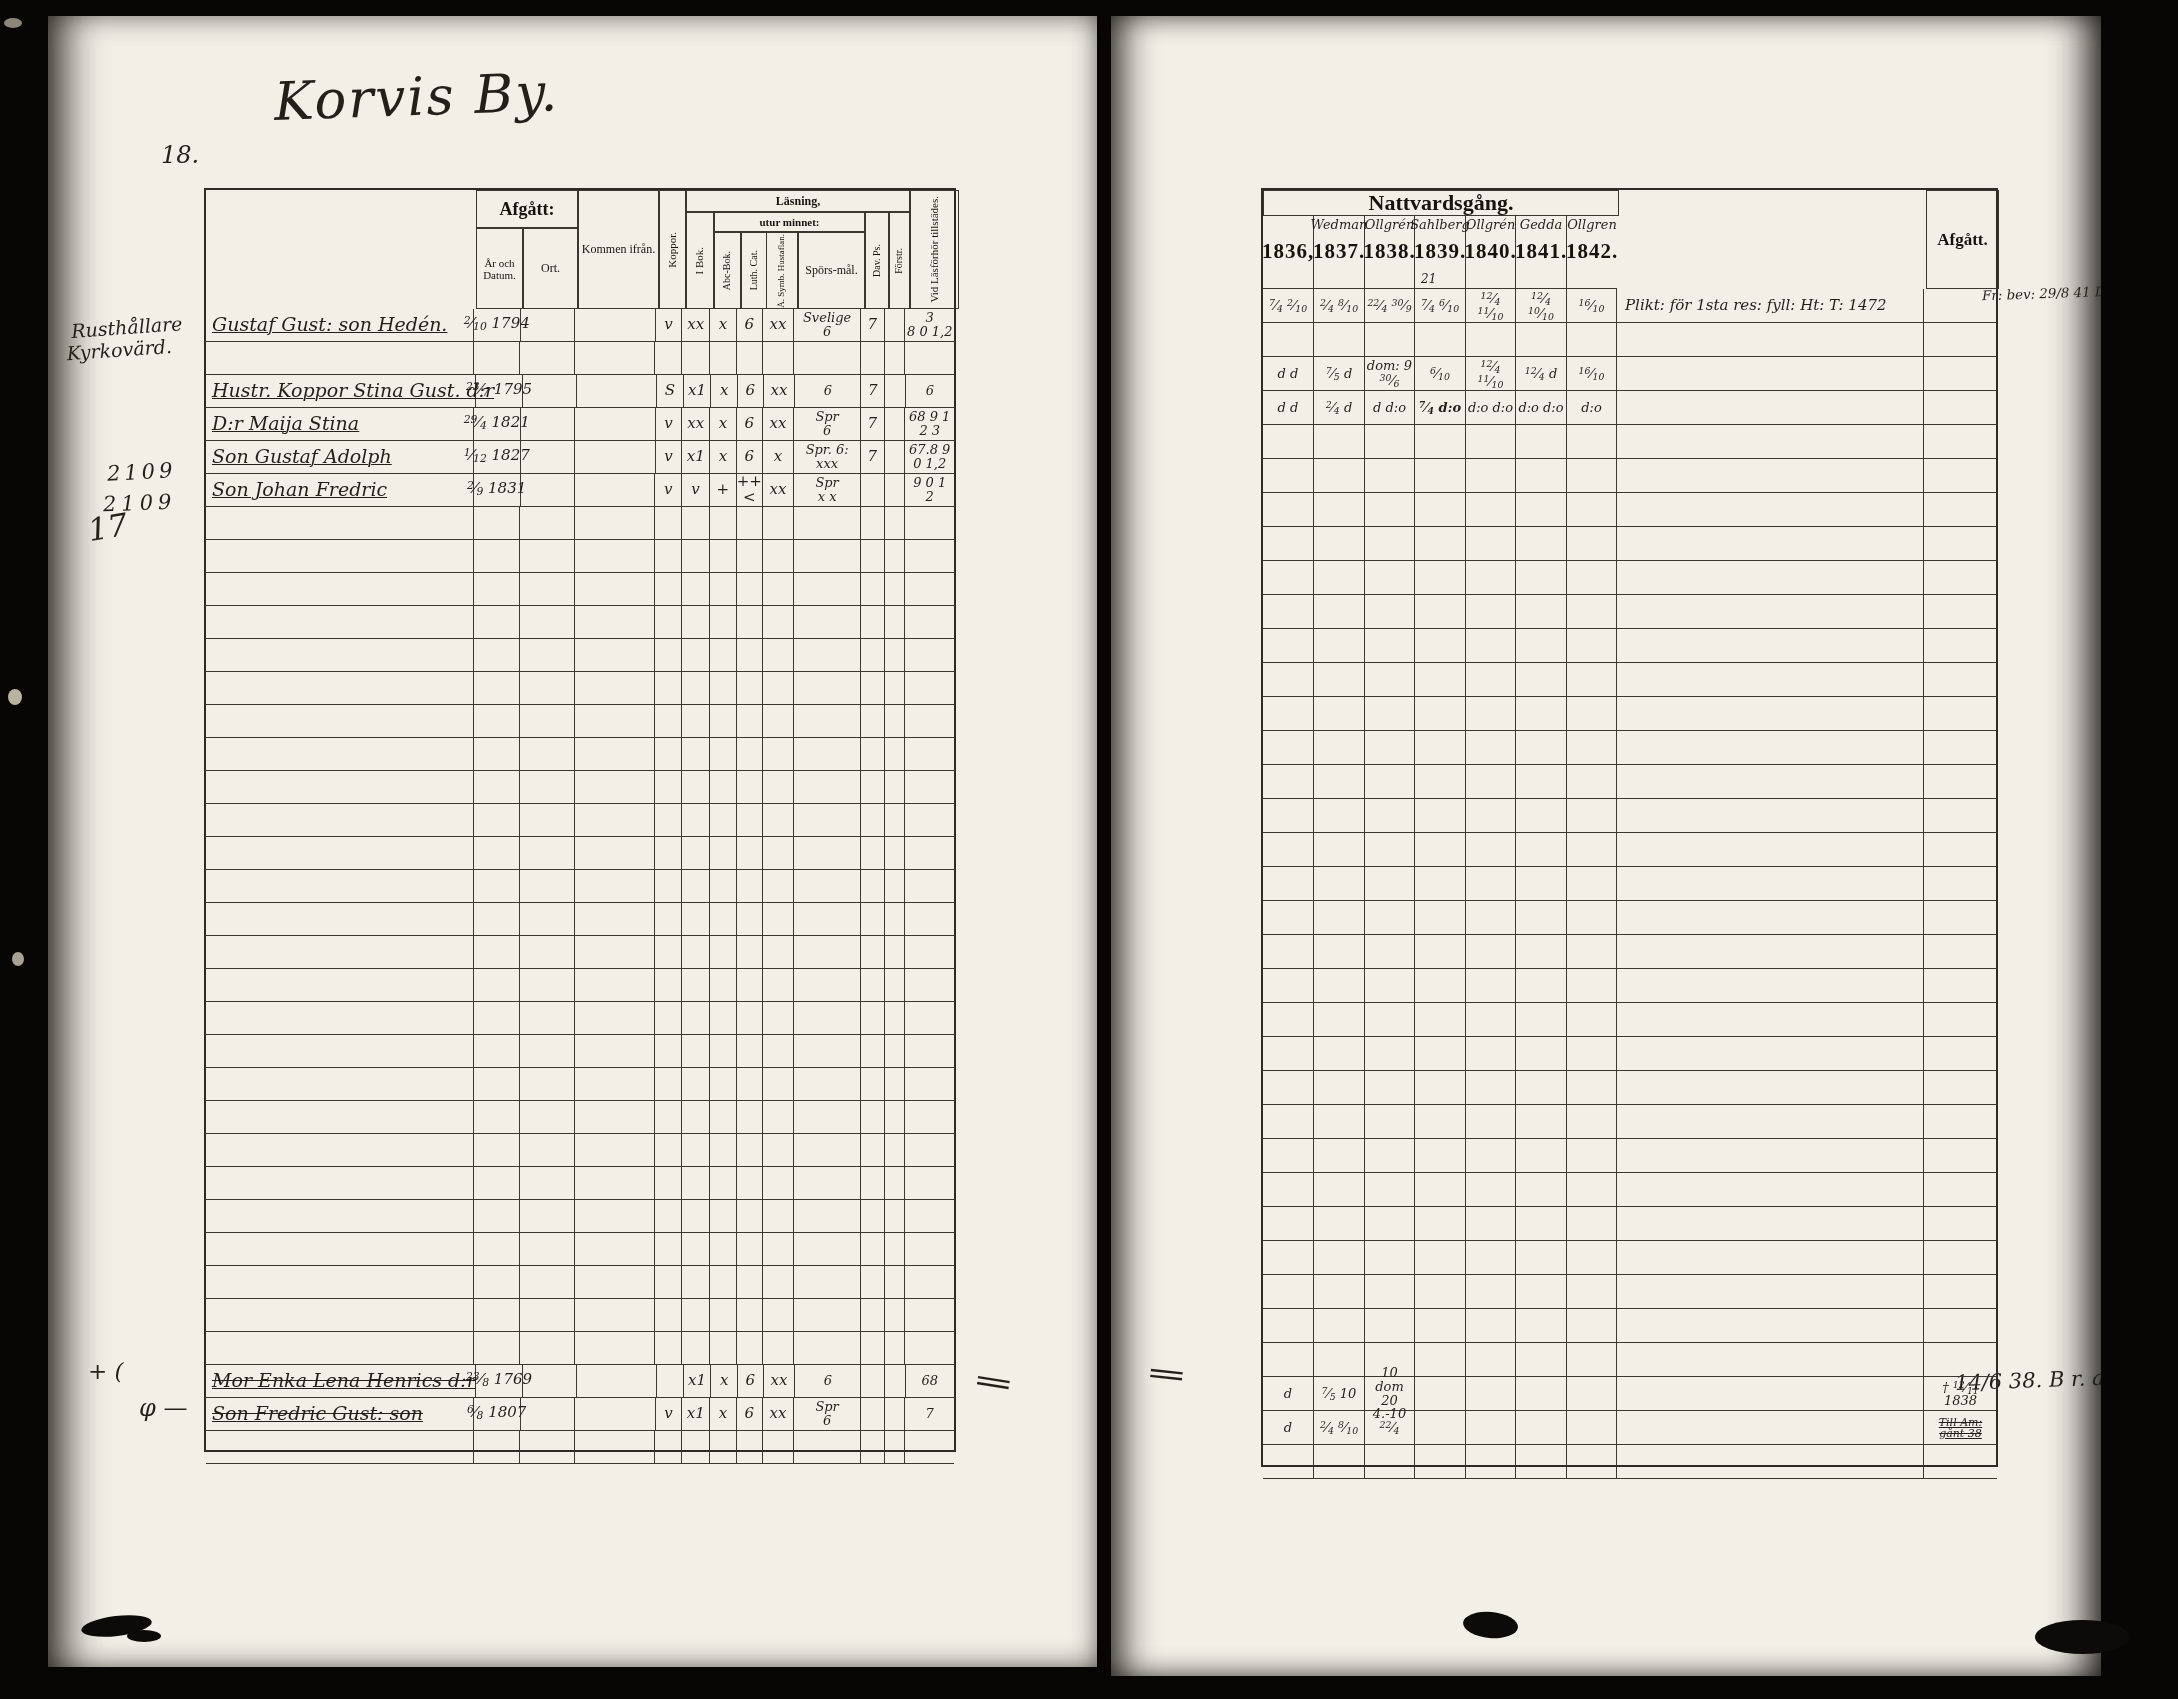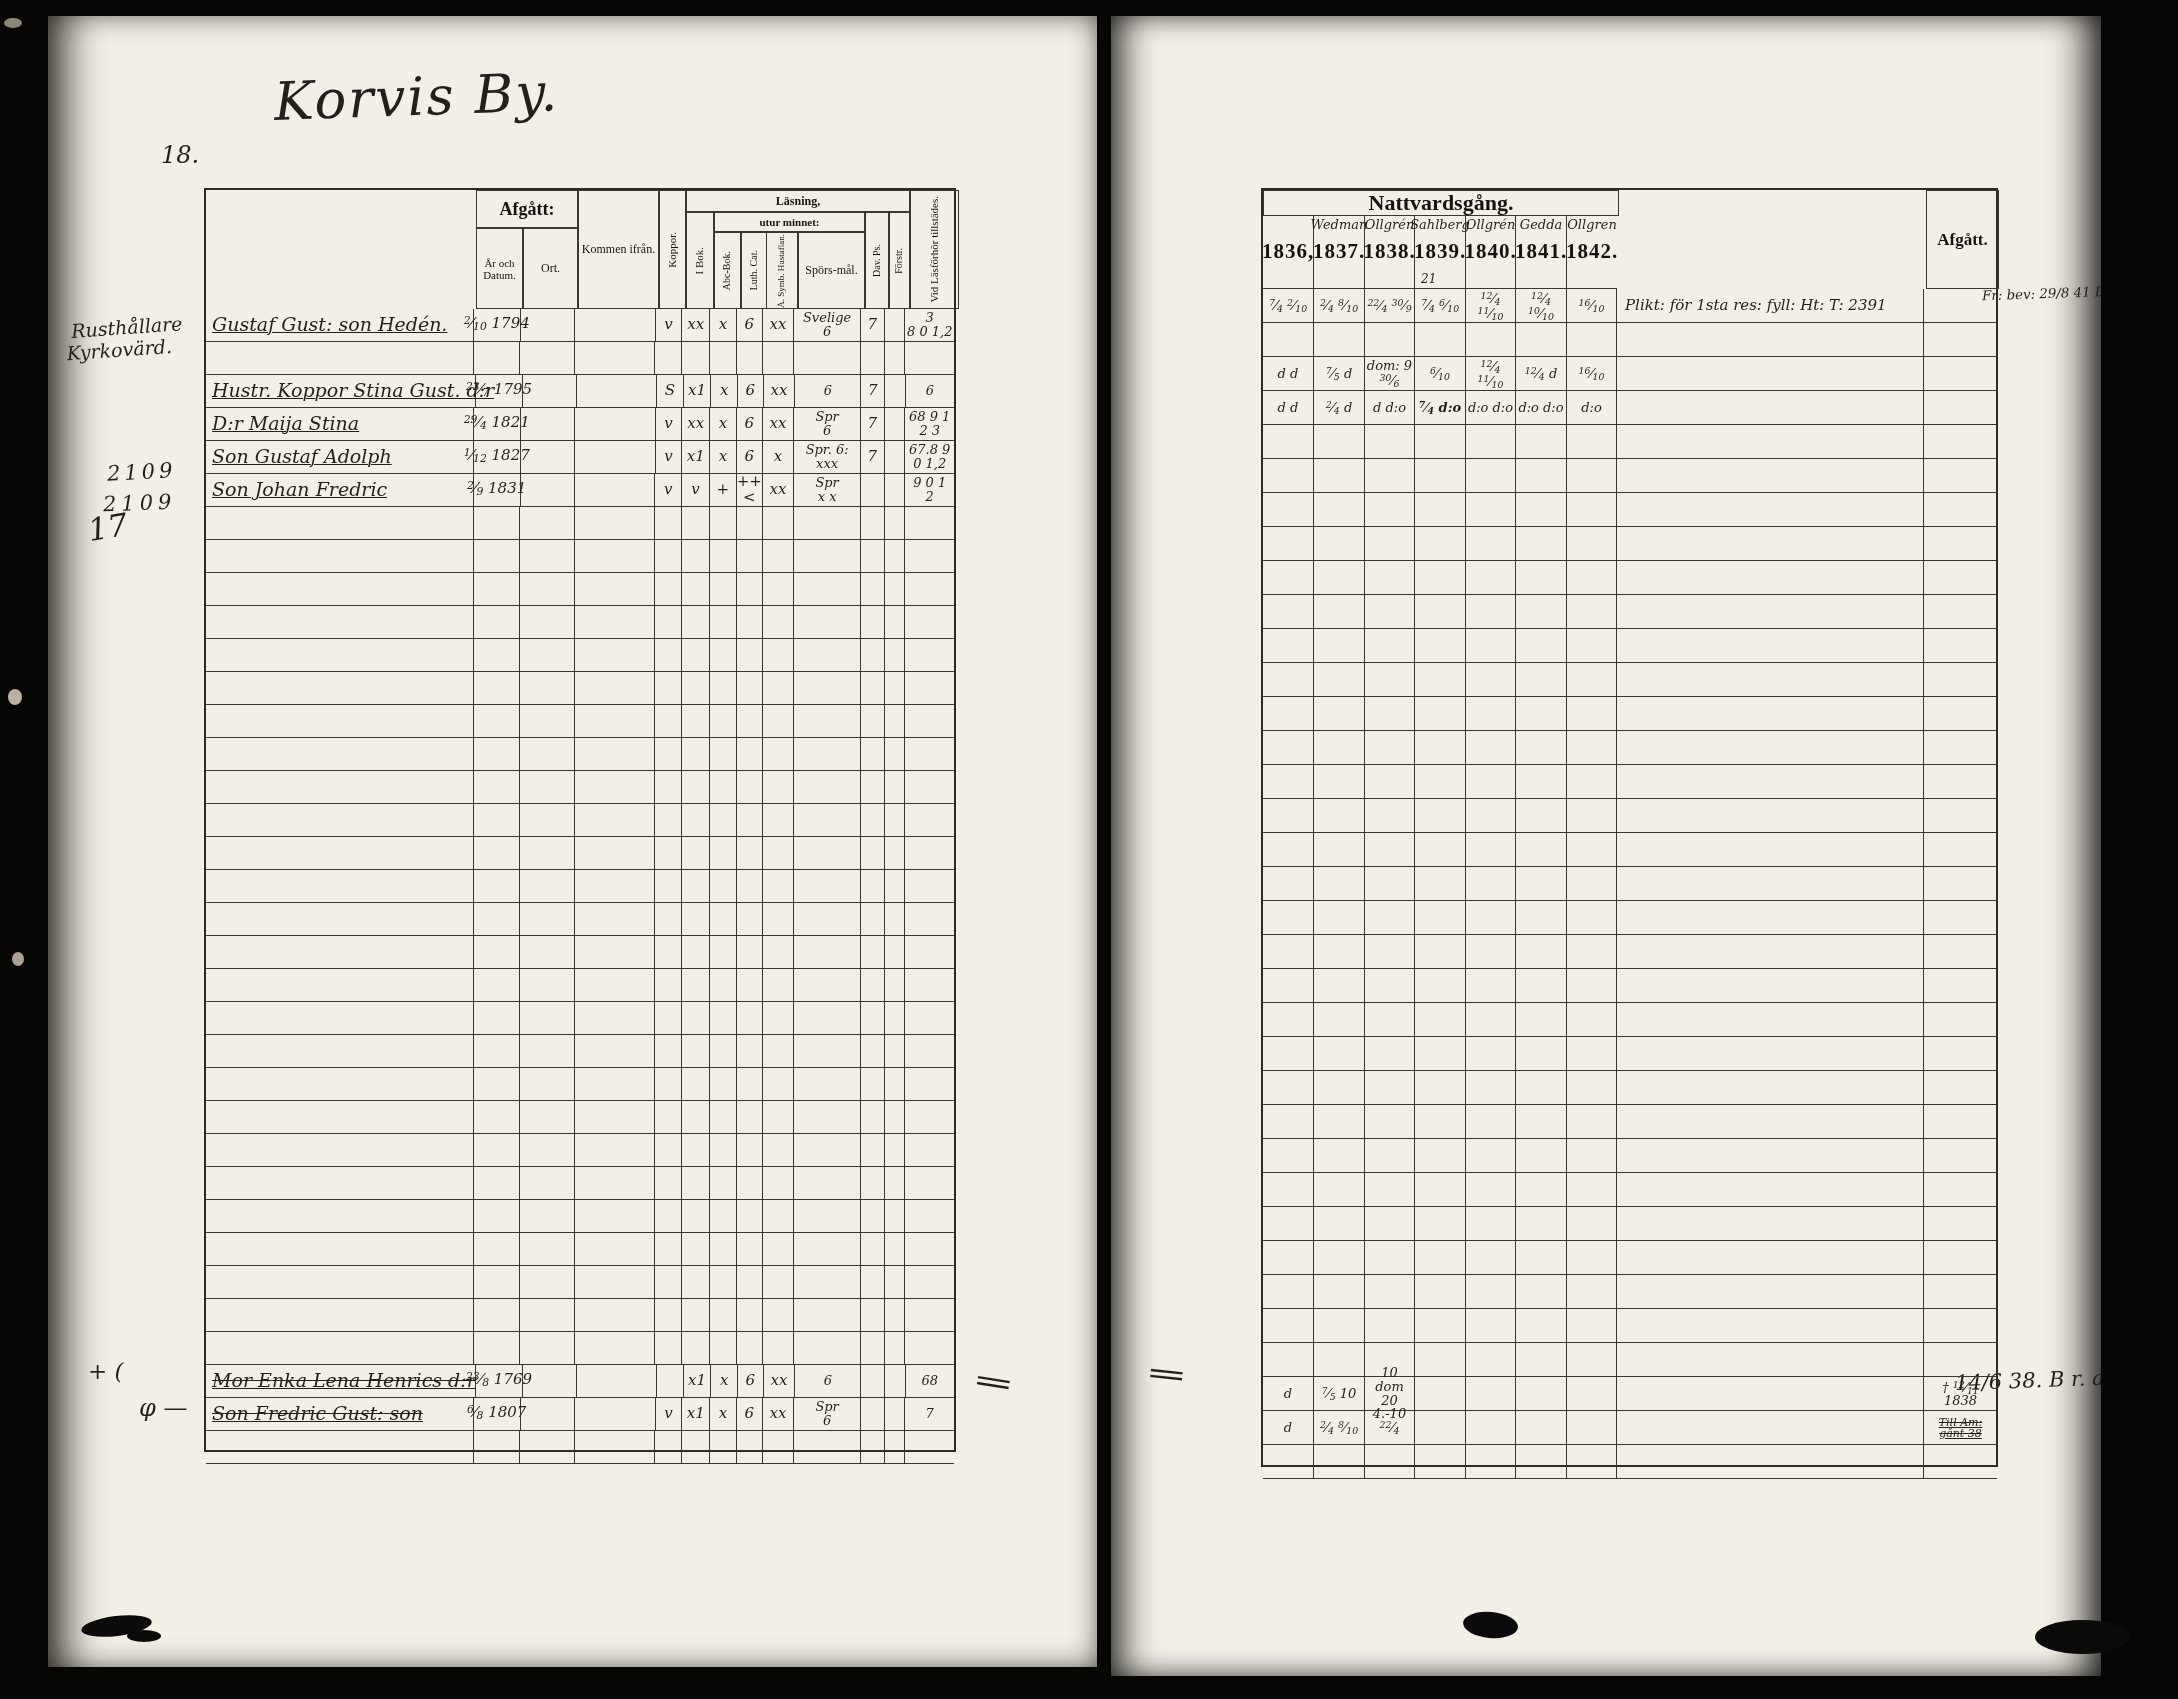--- a/index.html
+++ b/index.html
@@ -834,21 +834,21 @@
           <div class="c small hw" style="width: 50px;">
             <span><span class="fr"><sup>12</sup>⁄<sub>4</sub></span> <span class="fr"><sup>11</sup>⁄<sub>10</sub></span></span>
           </div>
           <div class="c small hw" style="width: 51px;">
             <span><span class="fr"><sup>12</sup>⁄<sub>4</sub></span> <span class="fr"><sup>10</sup>⁄<sub>10</sub></span></span>
           </div>
           <div class="c small hw" style="width: 50px;">
             <span><span class="fr"><sup>16</sup>⁄<sub>10</sub></span></span>
           </div>
           <div class="c anm-cell hw" style="width: 307px;">
-            <span>Plikt: för 1sta res: fyll: Ht: T: 2391</span>
+            <span>Plikt: för 1sta res: fyll: Ht: T: 1472</span>
           </div>
           <div class="c afg-cell hw" style="width: 73px;"></div>
         </div>
         <div class="row rrow">
           <div class="c small hw" style="width: 51px;"></div>
           <div class="c small hw" style="width: 51px;"></div>
           <div class="c small hw" style="width: 50px;"></div>
           <div class="c small hw" style="width: 51px;"></div>
           <div class="c small hw" style="width: 50px;"></div>
           <div class="c small hw" style="width: 51px;"></div>

